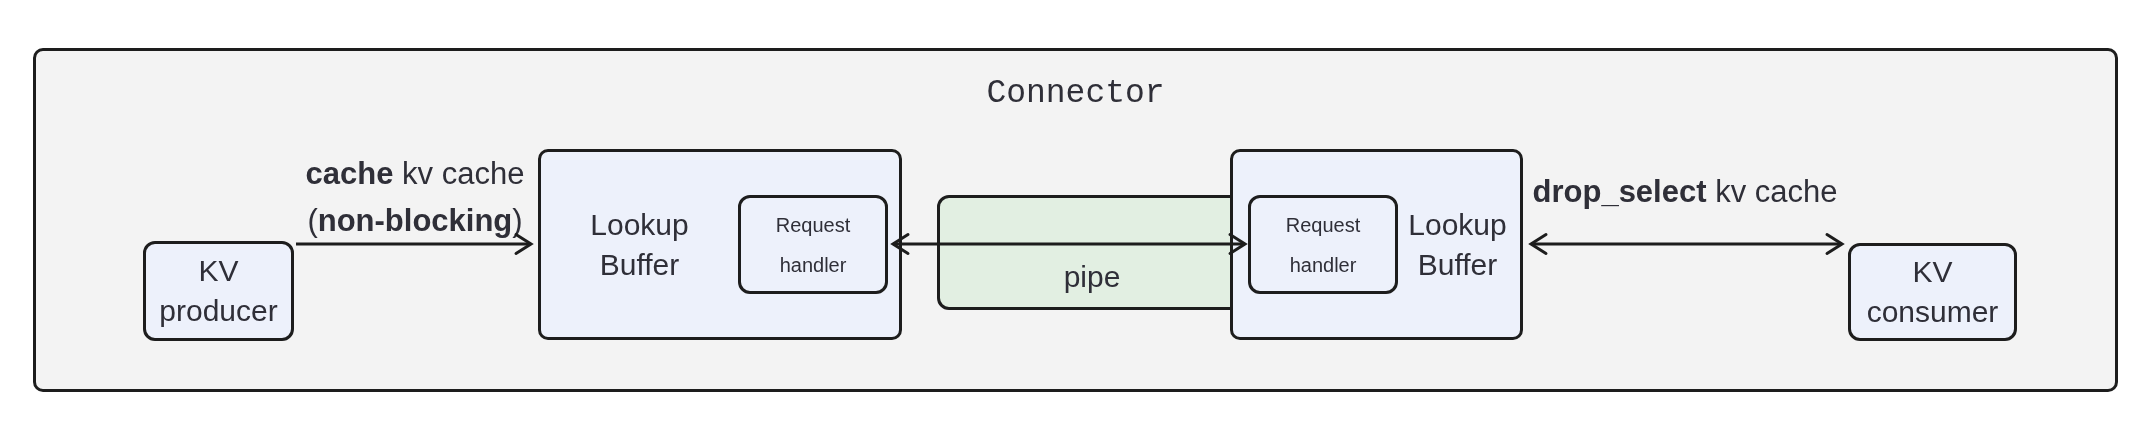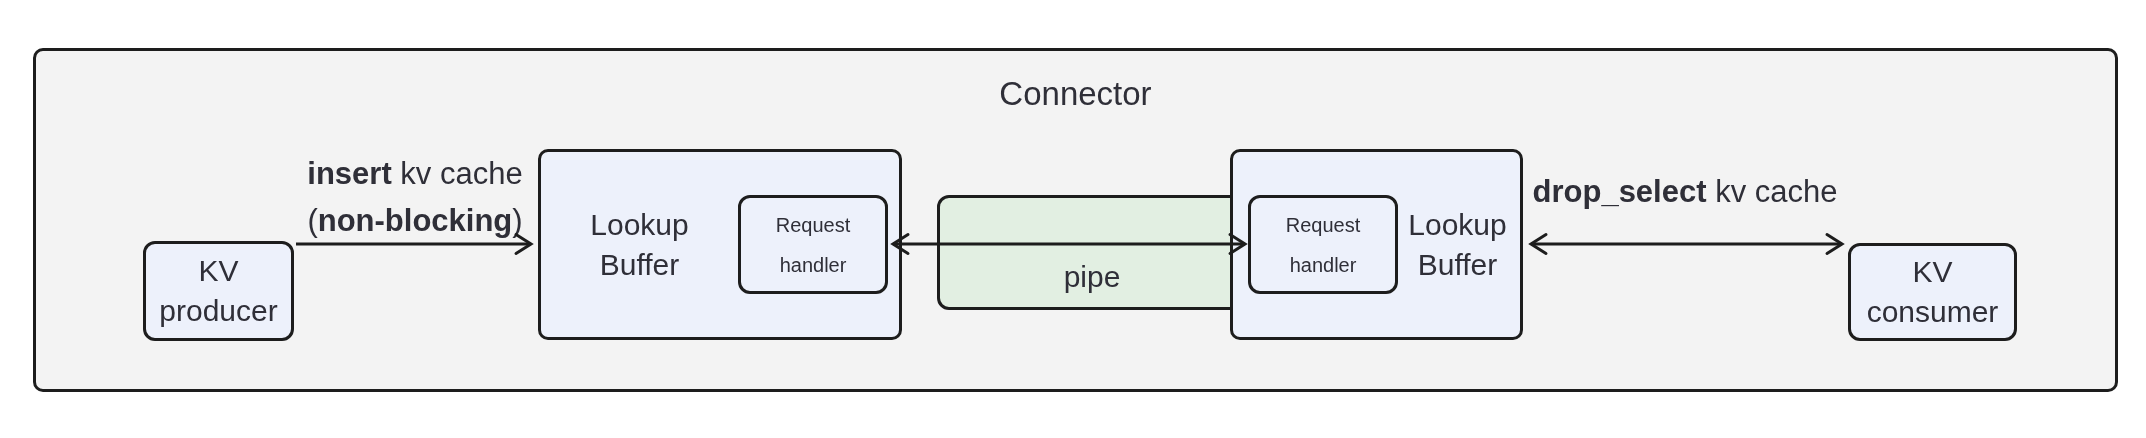--- a/index.html
+++ b/index.html
@@ -21,20 +21,21 @@
     border-radius: 10px;
     box-sizing: border-box;
   }
   .connector-title {
     position: absolute;
     left: 33px; top: 76px;
     width: 2085px;
     text-align: center;
     font-size: 33px;
     line-height: 36px;
+    font-family: Liberation Mono, monospace;
   }
   .node {
     position: absolute;
     background: #edf1fb;
     border: 3px solid #1d1d1d;
     border-radius: 12px;
     box-sizing: border-box;
     display: flex;
     align-items: center;
     justify-content: center;
@@ -148,21 +149,21 @@
     <div class="request-handler">Request
 handler</div>
     <div class="lb-label">Lookup
 Buffer</div>
   </div>
 
   <div class="node kv-consumer">KV
 consumer</div>
 
   <div class="arrow-label insert-label">
-    <div><b>insert</b><span> kv cache</span></div>
+    <div><b>cache</b><span> kv cache</span></div>
     <div><span>(</span><b>non-blocking</b><span>)</span></div>
   </div>
 
   <div class="arrow-label drop-label">
     <div><b>drop_select</b><span> kv cache</span></div>
   </div>
 
   <svg class="arrows-layer" width="2146" height="438" viewBox="0 0 2146 438">
     <defs>
       <marker id="vhead" markerUnits="userSpaceOnUse" markerWidth="40" markerHeight="40" refX="0" refY="0" orient="auto-start-reverse" overflow="visible">

